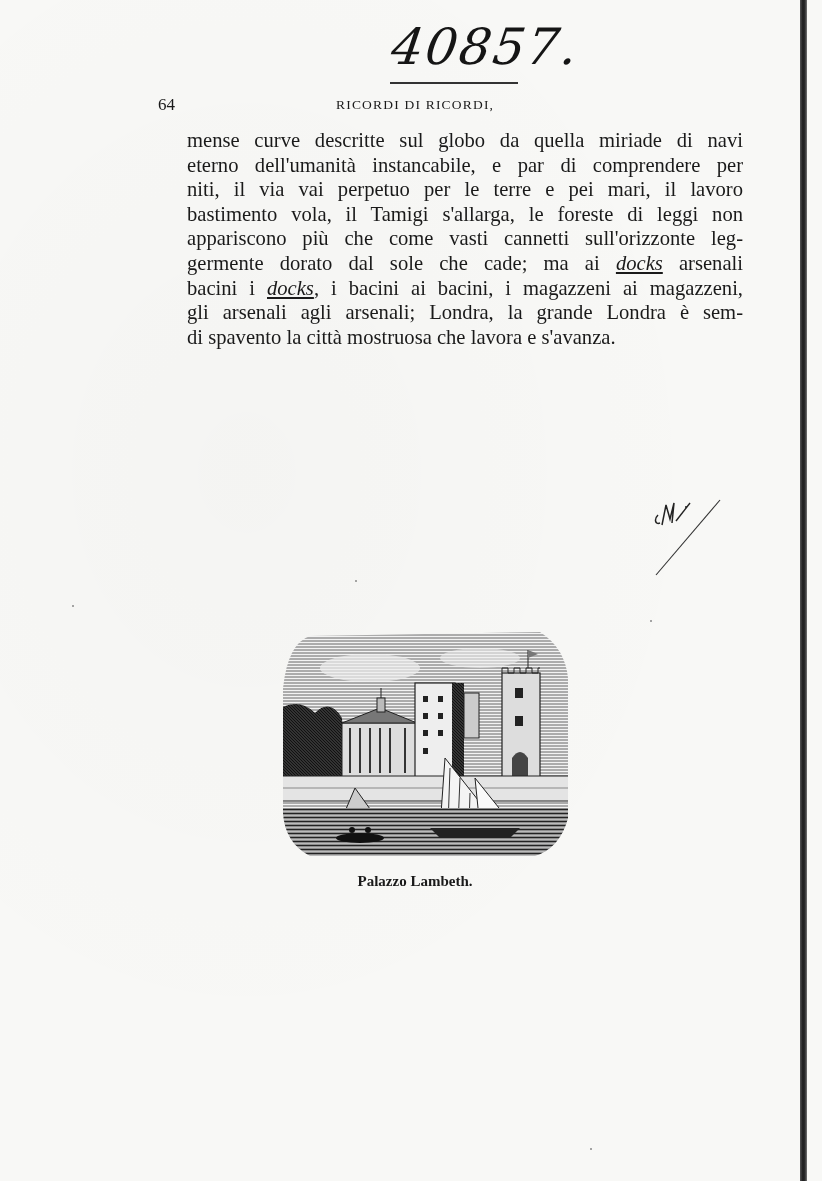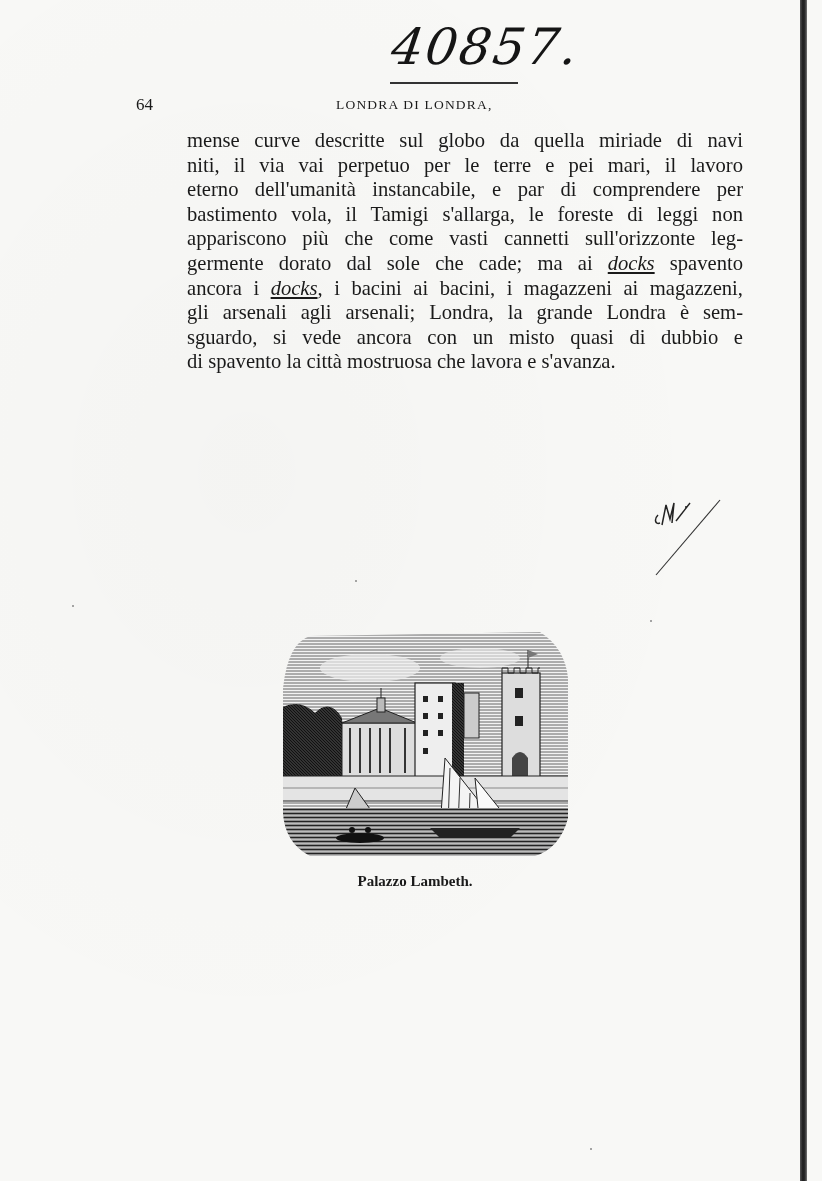--- a/index.html
+++ b/index.html
@@ -26,21 +26,21 @@
     .accession-text {
       position: absolute; left: 4px; top: 0px;
       font-family: "DejaVu Serif", serif; font-style: italic;
       font-size: 50px; letter-spacing: 2px; color: #151515;
       transform: skewX(-8deg);
     }
     .accession-rule {
       position: absolute; left: 2px; top: 64px; width: 128px; height: 1.5px; background: #333;
     }
     .page-number {
-      position: absolute; left: 136px; top: 95px;
+      position: absolute; left: 158px; top: 95px;
       font-size: 17px; font-family: "Liberation Serif", serif;
     }
     .running-head {
       position: absolute; left: 336px; top: 97px;
       font-size: 13.5px; letter-spacing: 1.2px; font-family: "Liberation Serif", serif;
     }
     .body-text {
       position: absolute; left: 147px; top: 128px; width: 556px;
       font-family: "Liberation Serif", serif;
       font-size: 20.6px; line-height: 24.6px; margin-left: 40px;
@@ -69,32 +69,31 @@
 
 <div class="page">
   <div class="spine"></div>
 
   <div class="accession">
     <span class="accession-text">40857.</span>
     <div class="accession-rule"></div>
   </div>
 
   <div class="page-number">64</div>
-  <div class="running-head">LONDRA DI LONDRA,</div>
+  <div class="running-head">RICORDI DI RICORDI,</div>
 
   <div class="body-text" id="body-text">
       <span class="line"><span>mense curve descritte sul globo da quella miriade di navi</span></span>
+      <span class="line"><span>eterno dell'umanità instancabile, e par di comprendere per</span></span>
       <span class="line"><span>niti, il via vai perpetuo per le terre e pei mari, il lavoro</span></span>
-      <span class="line"><span>eterno dell'umanità instancabile, e par di comprendere per</span></span>
       <span class="line"><span>bastimento vola, il Tamigi s'allarga, le foreste di leggi non</span></span>
       <span class="line"><span>appariscono più che come vasti cannetti sull'orizzonte leg-</span></span>
-      <span class="line"><span>germente dorato dal sole che cade; ma ai </span><em>docks</em><span> spavento</span></span>
-      <span class="line"><span>ancora i </span><em>docks</em><span>, i bacini ai bacini, i magazzeni ai magazzeni,</span></span>
+      <span class="line"><span>germente dorato dal sole che cade; ma ai </span><em>docks</em><span> arsenali</span></span>
+      <span class="line"><span>bacini i </span><em>docks</em><span>, i bacini ai bacini, i magazzeni ai magazzeni,</span></span>
       <span class="line"><span>gli arsenali agli arsenali; Londra, la grande Londra è sem-</span></span>
-      <span class="line"><span>sguardo, si vede ancora con un misto quasi di dubbio e</span></span>
       <span class="line last"><span>di spavento la città mostruosa che lavora e s'avanza.</span></span>
     </div>
 
   <svg class="mark" viewBox="0 0 80 85">
     <path d="M8 20 C4 24,5 30,10 28 M12 30 L16 10 L20 24 L24 8 L22 28" stroke="#222" stroke-width="1.5" fill="none"></path>
     <path d="M26 26 L40 8" stroke="#222" stroke-width="1.4" fill="none"></path>
     <circle cx="36" cy="12" r="1" fill="#222"></circle>
     <path d="M70 5 L6 80" stroke="#333" stroke-width="1.1" fill="none"></path>
   </svg>
 

